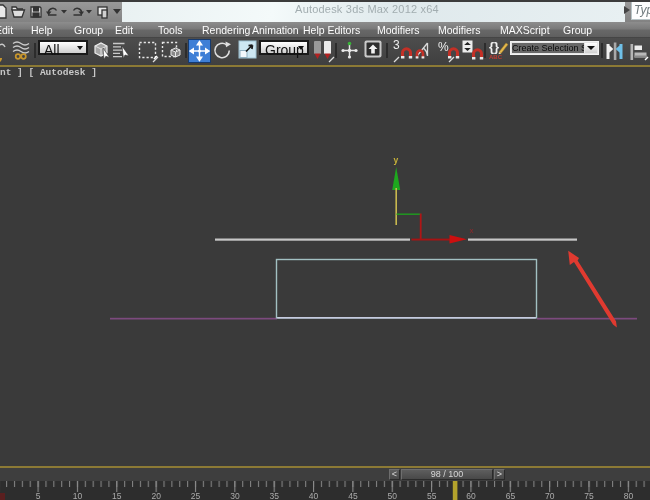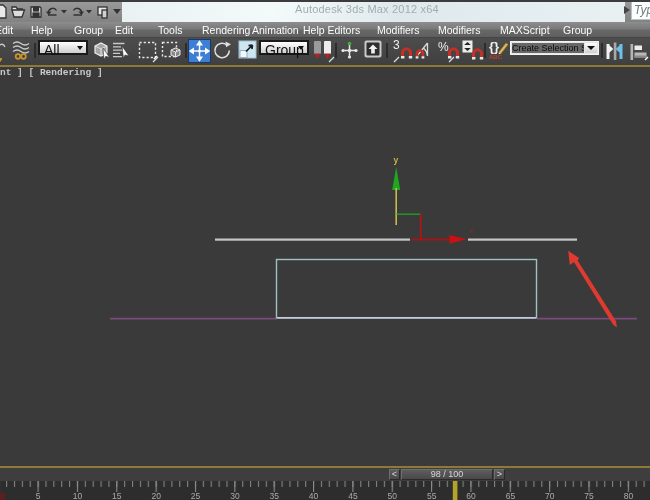--- a/index.html
+++ b/index.html
@@ -270,21 +270,21 @@
       </svg>
     <svg class="abs" style="left:393px;top:18px" width="8" height="8">
         <path d="M1 6 L6 1" stroke="#ddd" stroke-width="1.3"></path>
       </svg>
     <svg class="abs" style="left:448px;top:18px" width="8" height="8">
         <path d="M1 6 L6 1" stroke="#ddd" stroke-width="1.3"></path>
       </svg>
   </div>
 
   <div class="abs" id="vp">
-    <div class="abs" id="vplabel" style="top:-0.5px">nt ] [ Rendering ]</div>
+    <div class="abs" id="vplabel" style="top:-0.5px">nt ] [ Autodesk ]</div>
     <svg class="abs" style="left:0;top:0" width="650" height="400" viewBox="0 0 650 400">
 
       <rect x="215" y="171.5" width="195" height="2.2" fill="#c6c6c6"></rect>
       <rect x="468" y="171.5" width="109" height="2.2" fill="#c6c6c6"></rect>
 
       <rect x="110" y="250.8" width="167" height="1.7" fill="#7c4a7e"></rect>
       <rect x="537" y="250.8" width="100" height="1.7" fill="#7c4a7e"></rect>
 
       <rect x="276.5" y="192.5" width="260" height="58.3" fill="none" stroke="#a2c0c2" stroke-width="1.4"></rect>
       <rect x="277.2" y="250" width="258.6" height="1.6" fill="#c6cbe0"></rect>

